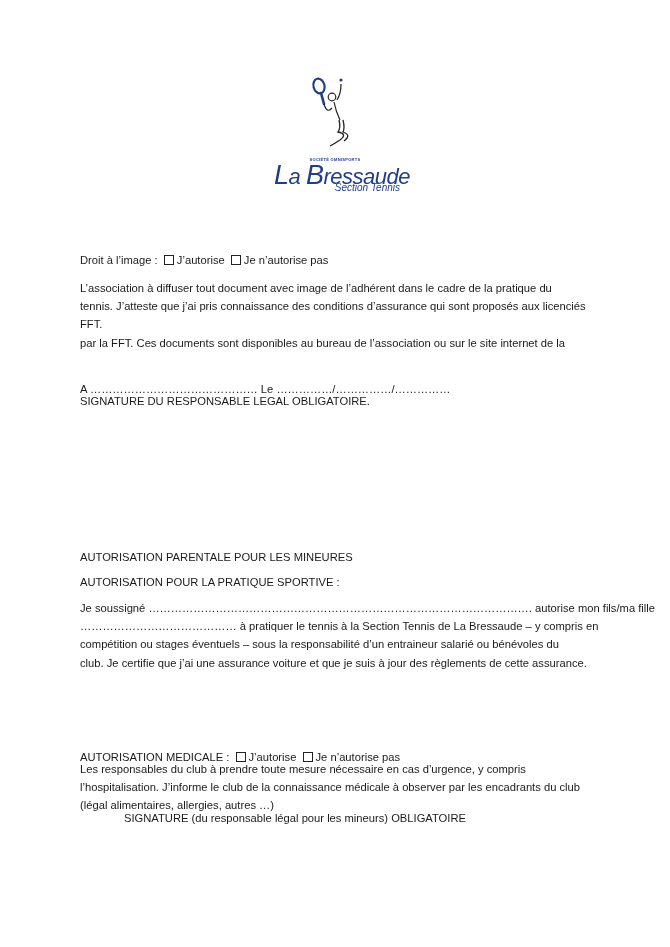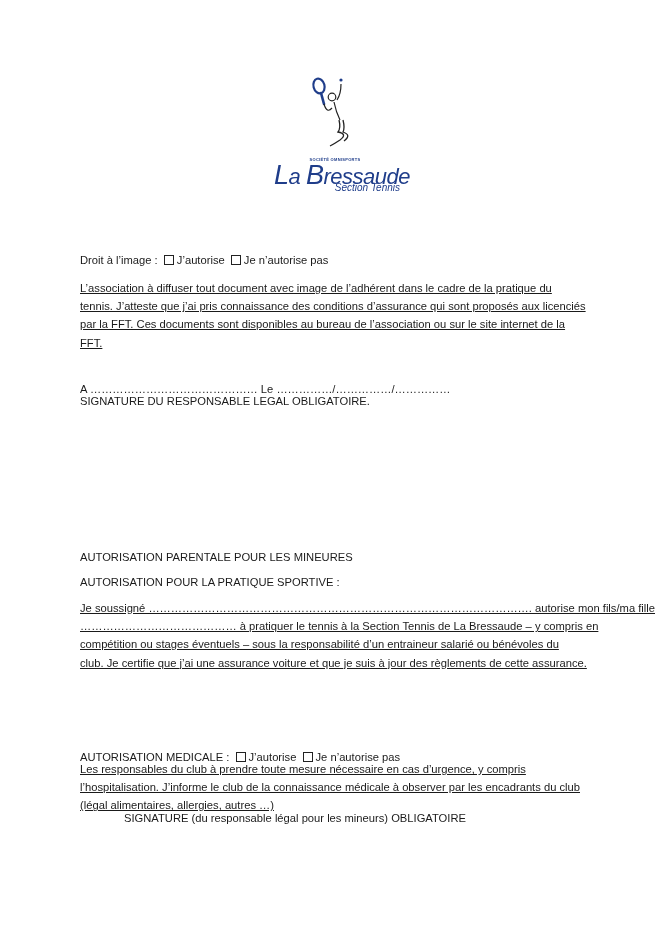--- a/index.html
+++ b/index.html
@@ -72,21 +72,20 @@
       color: #1a1a1a;
       white-space: nowrap;
     }
     .block {
       position: absolute;
       left: 80px;
       width: 520px;
       font-size: 11.2px;
       line-height: 18.2px;
       color: #1a1a1a;
-      text-decoration: underline;
     }
     .block .line { display: block; white-space: nowrap; }
     .cb {
       display: inline-block;
       width: 8px;
       height: 8px;
       border: 1px solid #222;
       vertical-align: -1px;
       margin: 0 3px 0 3px;
       cursor: pointer;
@@ -127,22 +126,22 @@
 
   <div class="txt" style="top:251px;">
     <span>Droit à l’image :</span>
     <span class="cb"></span><span>J’autorise</span>
     <span class="cb"></span><span>Je n’autorise pas</span>
   </div>
 
   <div class="block" style="top:279px;">
     <span class="line">L’association à diffuser tout document avec image de l’adhérent dans le cadre de la pratique du</span>
     <span class="line">tennis. J’atteste que j’ai pris connaissance des conditions d’assurance qui sont proposés aux licenciés</span>
+    <span class="line">FFT.</span>
     <span class="line">par la FFT. Ces documents sont disponibles au bureau de l’association ou sur le site internet de la</span>
-    <span class="line">FFT.</span>
   </div>
 
   <div class="txt" style="top:380px;">A ……………………………………… Le ……………/……………/……………</div>
 
   <div class="txt" style="top:384px;margin-top:8px;">SIGNATURE DU RESPONSABLE LEGAL OBLIGATOIRE.</div>
 
 
   <div class="txt" style="top:548px;">AUTORISATION PARENTALE POUR LES MINEURES</div>
   <div class="txt" style="top:573px;">AUTORISATION POUR LA PRATIQUE SPORTIVE :</div>
 

